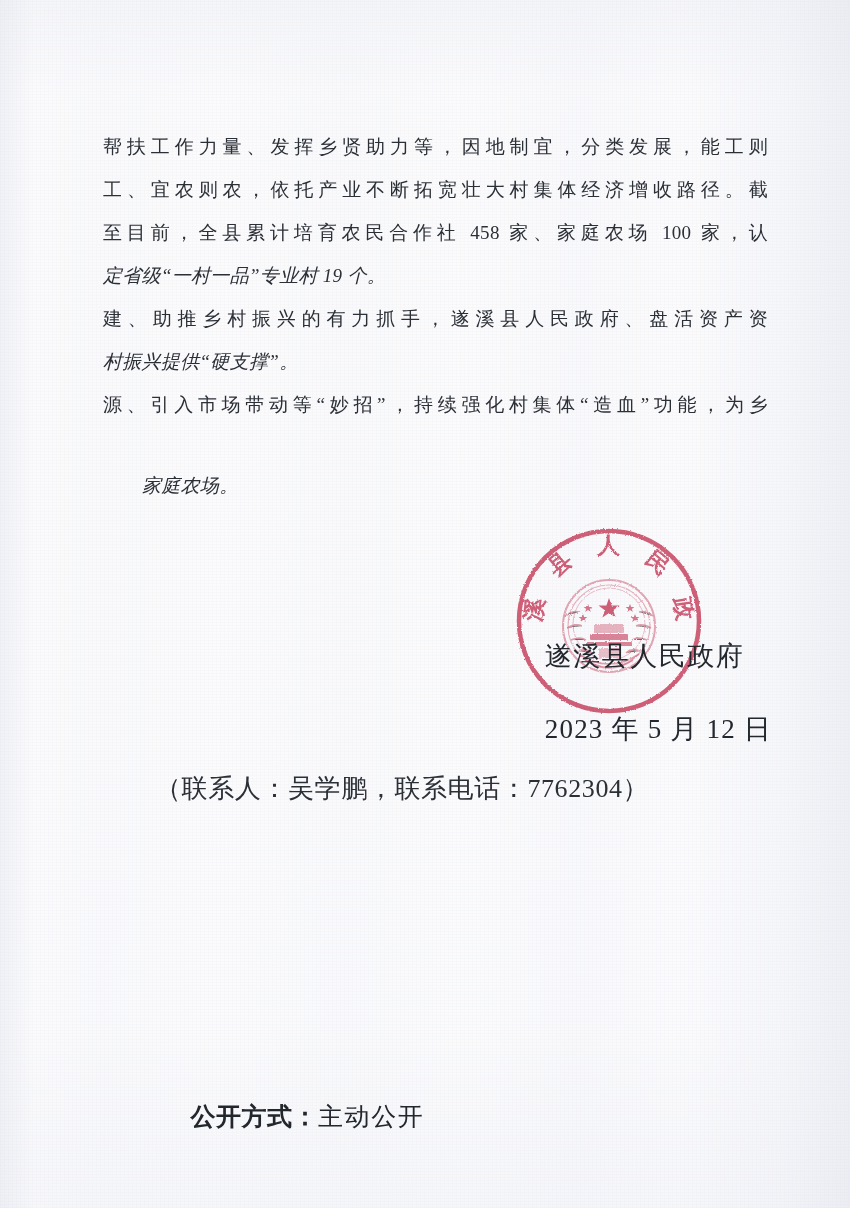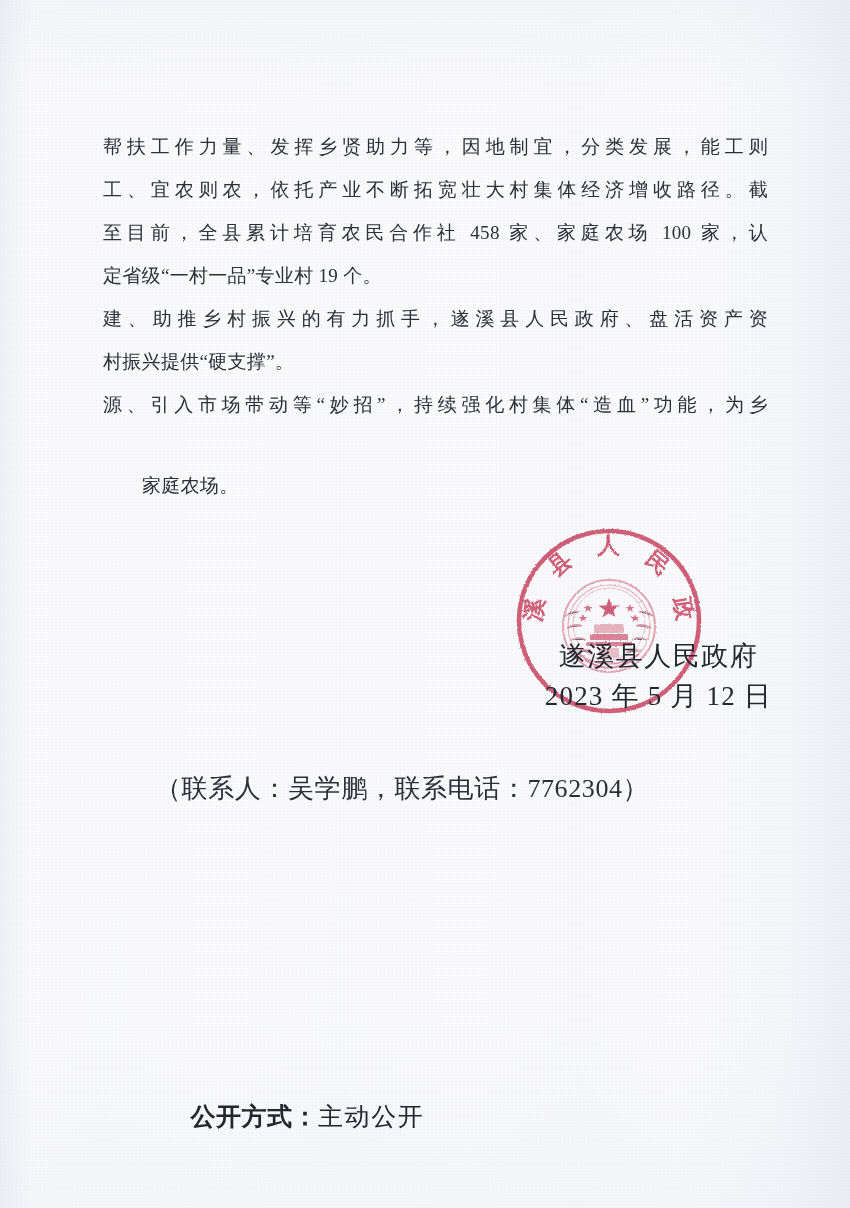--- a/index.html
+++ b/index.html
@@ -84,47 +84,48 @@
 
   .para-line.justify {
     white-space: normal;
     text-align: justify;
     text-align-last: justify;
   }
 
   .para-line.last {
     text-align: center;
     text-align-last: left;
+    font-style: italic;
   }
 
   .indent2 {
     padding-left: 2.05em;
   }
 
   
   .sign-block {
     position: absolute;
     right: 78px;
     text-align: left;
     color: #23272e;
   }
 
   .sign-org {
     font-size: 27px;
     line-height: 40px;
     letter-spacing: 1.5px;
     white-space: pre;
-    text-align: center;
   }
 
   .sign-date {
     font-size: 27px;
     line-height: 40px;
     letter-spacing: 1.2px;
     white-space: pre;
+    margin-top: 33px;
   }
 
   
   .contact-line {
     position: absolute;
     left: 155px;
     top: 755px;
     font-size: 26px;
     letter-spacing: 0.6px;
     color: #2b2f36;

